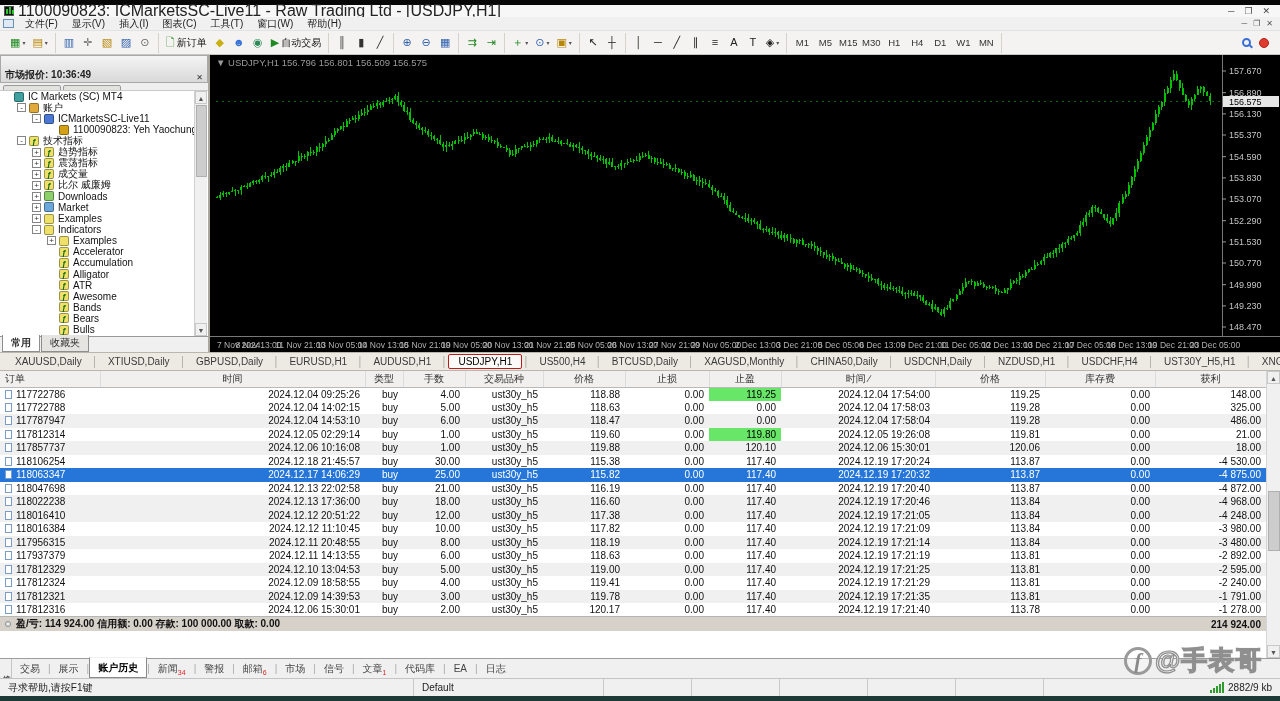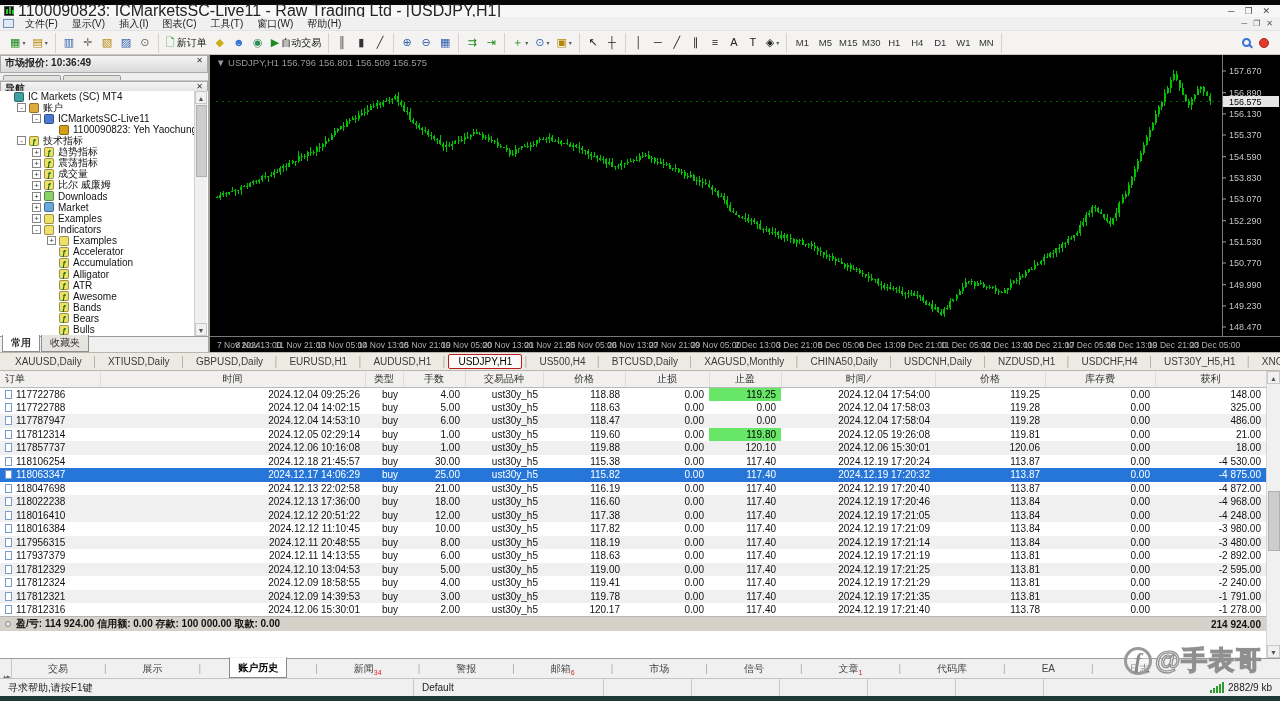--- a/index.html
+++ b/index.html
@@ -27,21 +27,21 @@
 .tbtn{min-width:18px;height:18px;display:flex;align-items:center;justify-content:center;border:1px solid transparent;border-radius:2px;padding:0 2px;gap:2px;white-space:nowrap;color:#333;}
 .tbtn .gl{font-size:11px;line-height:1;}
 .tbtn .lbl{font-size:10px;color:#111;}
 .tbtn .dd{font-size:6px;color:#555;}
 .tfbtn{min-width:22px;height:18px;display:flex;align-items:center;justify-content:center;font-size:9.5px;color:#333;border:1px solid transparent;border-radius:2px;}
 .lens{width:9px;height:9px;border:2px solid #3a6fd8;border-radius:50%;position:relative;display:inline-block;}
 .lens:after{content:"";position:absolute;width:5px;height:2px;background:#3a6fd8;transform:rotate(45deg);right:-4px;bottom:-2px;}
 .reddot{width:10px;height:10px;border-radius:50%;background:#e03c2e;border:1px solid #b02418;display:inline-block;}
 
 #leftpanel{left:0;top:55px;width:210px;height:297px;background:#f0f0f0;border-right:2px solid #aaa69e;}
-.paneheader{height:18px;background:linear-gradient(#f4f4f4,#d9d9d9);border:1px solid #a9a9a9;display:flex;align-items:flex-start;padding:0 4px;font-weight:bold;color:#222;}
+.paneheader{height:28px;background:linear-gradient(#f4f4f4,#d9d9d9);border:1px solid #a9a9a9;display:flex;align-items:flex-end;padding:0 4px;font-weight:bold;color:#222;}
 .paneheader .x{margin-left:auto;font-size:8px;color:#333;}
 #mw-partial{height:8px;background:#efefef;border-bottom:1px solid #c9c9c9;display:flex;gap:2px;padding-left:3px;overflow:hidden;}
 #mw-partial .ptab{width:58px;height:14px;background:#e4e2de;border:1px solid #9a9a9a;border-radius:2px 2px 0 0;margin-top:2px;}
 #navtree{position:absolute;left:0;top:36px;width:208px;height:245px;background:#fff;overflow:hidden;}
 .trow{height:11.1px;display:flex;align-items:center;white-space:nowrap;color:#111;}
 .trow .expander{width:9px;height:9px;border:1px solid #848484;background:#fff;font-size:8px;line-height:7px;text-align:center;margin-right:3px;flex:none;color:#333;}
 .trow .noexp{width:9px;margin-right:3px;flex:none;}
 .ticon{width:10px;height:10px;border-radius:2px;margin-right:4px;flex:none;border:1px solid rgba(0,0,0,.35);font-size:8px;line-height:9px;text-align:center;color:#0a6a0a;font-style:italic;font-weight:bold;}
 #navscroll{position:absolute;right:1px;top:36px;width:13px;height:245px;background:#f0f0f0;border-left:1px solid #d0d0d0;font-size:7px;color:#555;text-align:center;}
 #navscroll .arr{height:13px;line-height:13px;background:#f0f0f0;border:1px solid #c8c8c8;}
@@ -68,21 +68,21 @@
 #ttable tr.sel td{background:#2676d9;color:#fff;}
 #ttable td.tpg{background:#67e667;color:#000;}
 #ttable tr.sum td{background:#d6d2ca;font-weight:bold;height:14px;border-top:1px solid #b5b5b5;}
 .docicon{display:inline-block;width:7px;height:9px;background:#fff;border:1px solid #7a9ccb;margin-right:4px;vertical-align:-1px;}
 .sumdot{display:inline-block;width:6px;height:6px;border:1px solid #8a8a8a;border-radius:50%;background:#e8e8e8;margin-right:5px;}
 #tscroll{position:absolute;right:0;top:0;width:14px;height:287px;background:#f0f0f0;border-left:1px solid #d5d5d5;font-size:7px;color:#555;text-align:center;}
 #tscroll .arr{height:13px;line-height:13px;border:1px solid #c8c8c8;}
 #tscroll .thumb{position:absolute;top:120px;left:1px;width:12px;height:60px;background:#cdcdcd;border:1px solid #b0b0b0;}
 #tscroll .arrdn{position:absolute;bottom:0;left:0;right:0;}
 
-#termtabs{left:0;top:658px;width:1280px;height:20px;background:#f0f0f0;border-top:1px solid #9c9c9c;display:flex;align-items:center;gap:28px;}
+#termtabs{left:0;top:658px;width:1280px;height:20px;background:#f0f0f0;border-top:1px solid #9c9c9c;display:flex;align-items:center;}
 #termtabs .vlabel{writing-mode:vertical-rl;font-size:8px;color:#333;height:20px;width:12px;text-align:center;border-right:1px solid #c5c5c5;}
 .termtab{padding:2px 8px;color:#444;white-space:nowrap;}
 .termtab.active{background:#fff;border:1px solid #8a8a8a;border-top:1px solid #f0f0f0;font-weight:bold;color:#000;margin-top:-2px;padding-top:3px;}
 .termtab sub{color:#d22;font-size:7px;}
 .tsep{color:#aaa;}
 
 #statusbar{left:0;top:678px;width:1280px;height:18px;background:#f0f0f0;border-top:1px solid #c4c4c4;display:flex;align-items:center;}
 .scell{height:18px;display:flex;align-items:center;padding:0 8px;border-right:1px solid #c9c9c9;color:#222;white-space:nowrap;overflow:hidden;}
 .sigbars{display:inline-flex;align-items:flex-end;gap:1px;margin-right:4px;}
 .sigbars i{width:2px;background:#2d9c2d;display:inline-block;}

